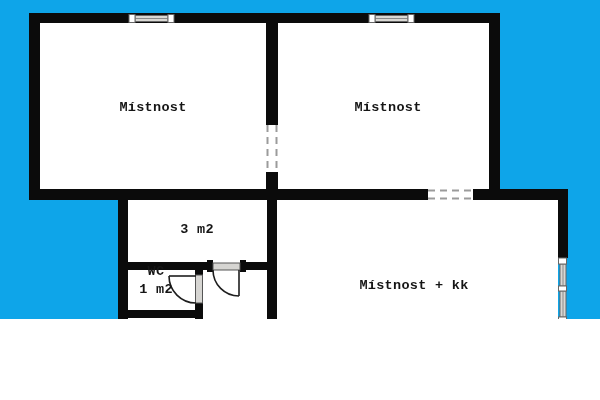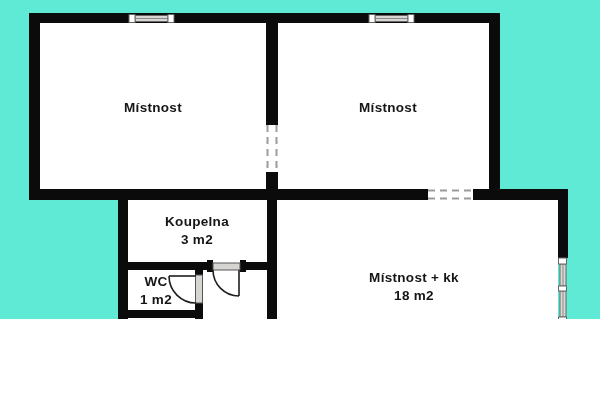--- a/index.html
+++ b/index.html
@@ -1,21 +1,21 @@
 <!DOCTYPE html>
 <html><head>
 <meta charset="utf-8">
 <style>
   html,body { margin:0; padding:0; }
   .stage {
     position:relative;
     width:600px; height:319px;
-    background:#5eead4;
+    background:#0ea5e9;
     overflow:hidden;
-    font-family:Liberation Sans, sans-serif;
+    font-family:Liberation Mono, monospace;
   }
   .plan-svg { position:absolute; left:0; top:0; }
   .lbl {
     position:absolute;
     transform:translate(-50%,-50%);
     text-align:center;
     font-weight:bold;
     font-size:13.5px;
     line-height:17.5px;
     color:#151515;
@@ -139,29 +139,27 @@
 
   <div class="lbl" style="left:153px; top:108px">
     <div>Místnost</div>
   </div>
 
   <div class="lbl" style="left:388px; top:108px">
     <div>Místnost</div>
   </div>
 
   <div class="lbl" style="left:197px; top:230px">
-    <div>Koupelna</div>
     <div>3 m2</div>
   </div>
 
-  <div class="lbl" style="left:156px; top:290px">
+  <div class="lbl" style="left:156px; top:280px">
     <div>WC</div>
     <div>1 m2</div>
   </div>
 
 
 
   <div class="lbl" style="left:414px; top:286px">
     <div>Místnost + kk</div>
-    <div>18 m2</div>
   </div>
 
 </div>
 
 </body></html>

